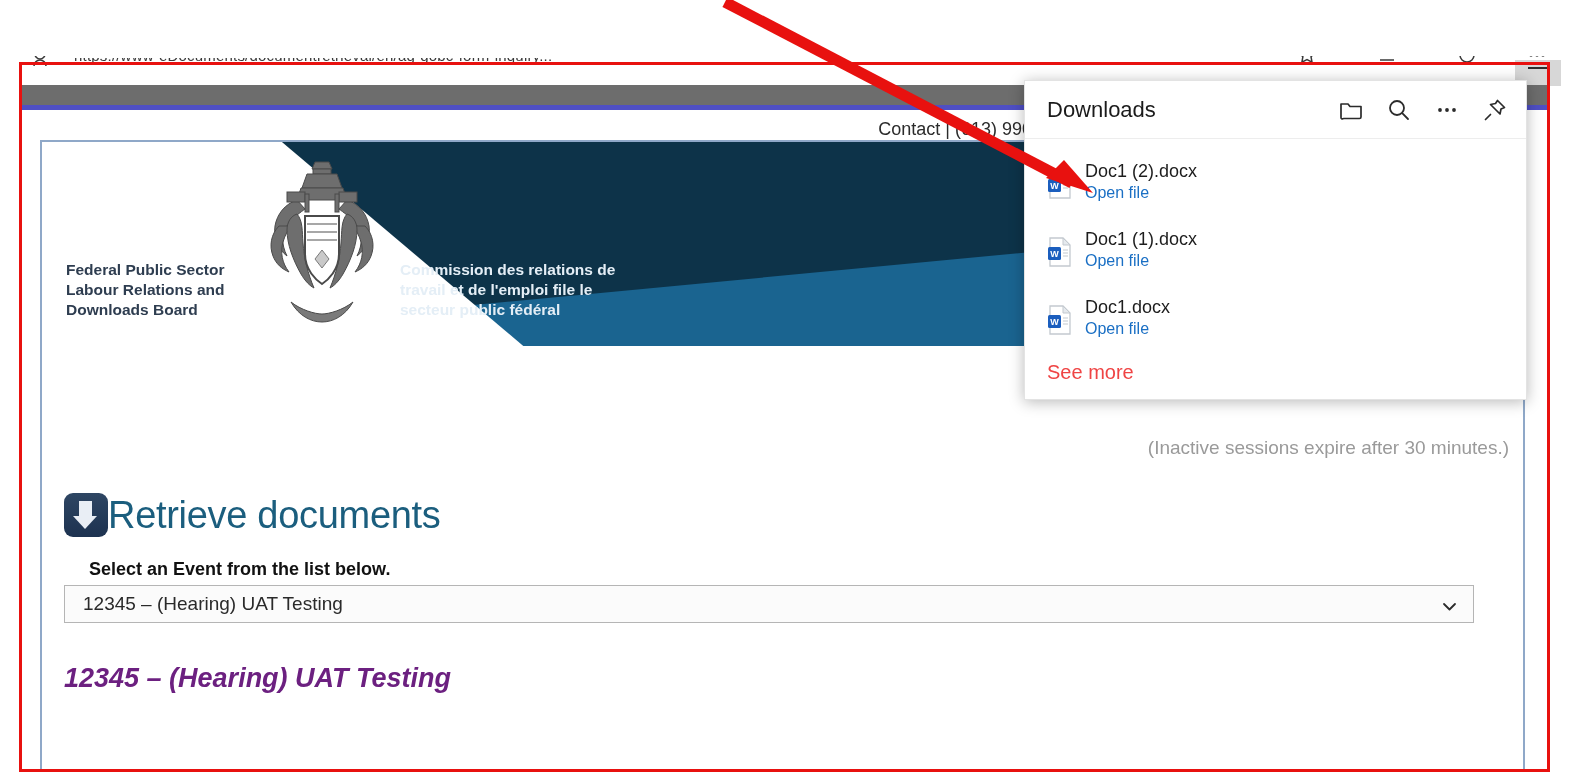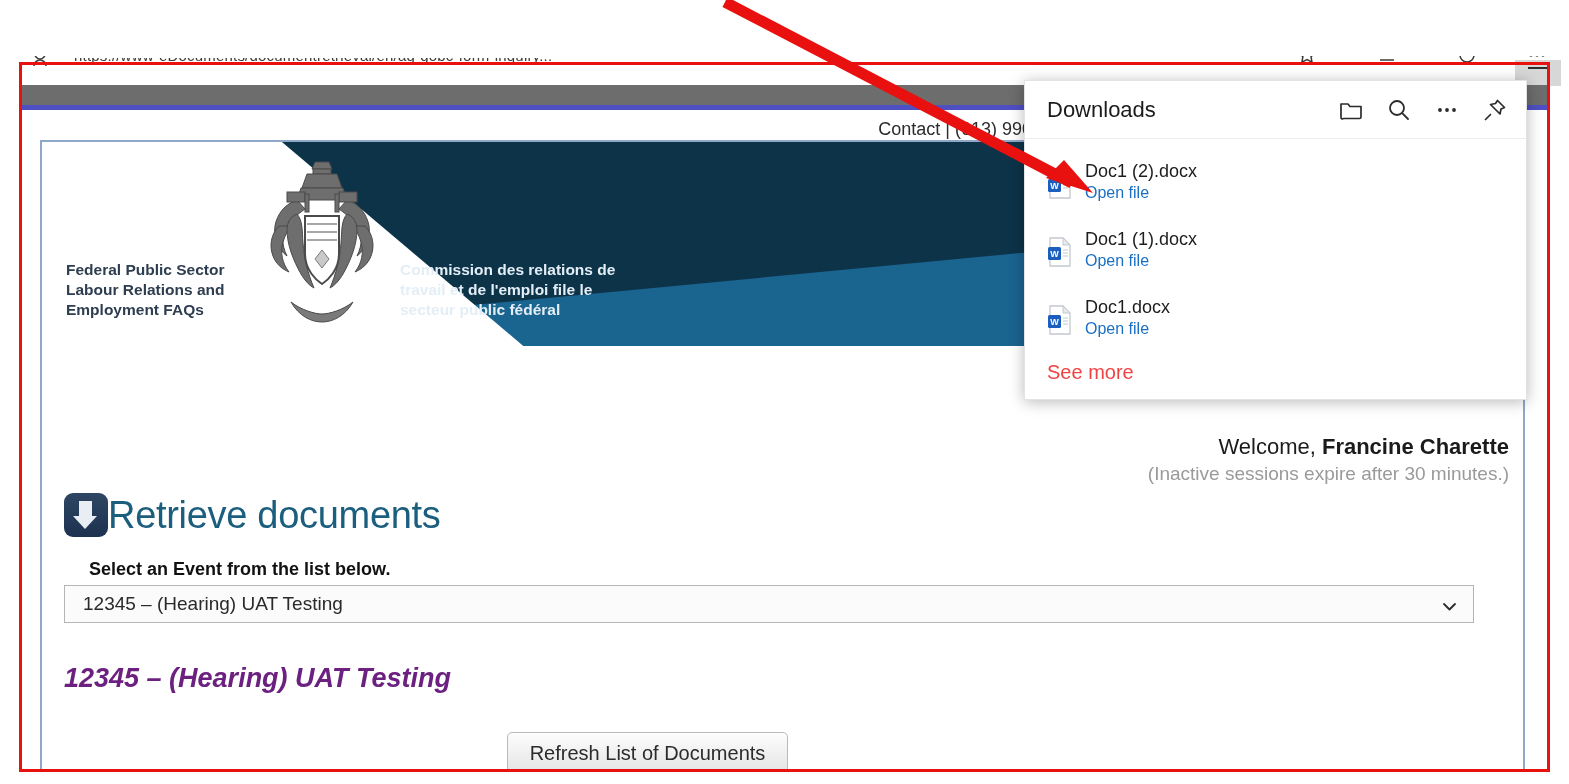--- a/index.html
+++ b/index.html
@@ -423,28 +423,27 @@
             <path d="M48 62h34v38c0 16-11 26-17 30-6-4-17-14-17-30z" fill="#ffffff" stroke="#4a4a4a" stroke-width="2"></path>
             <g stroke="#8a8a8a" stroke-width="1.4" fill="none">
               <path d="M50 70h30M50 78h30M50 86h30"></path>
             </g>
             <path d="M65 96l7 9-7 9-7-9z" fill="#c9c9c9" stroke="#7a7a7a" stroke-width="1"></path>
 
             <path d="M34 148c10 8 24 12 31 12s21-4 31-12c-8 14-20 20-31 20s-23-6-31-20z" fill="#7a7a7a" stroke="#4a4a4a" stroke-width="1"></path>
           </svg>
         </div>
 
-        <div id="banner-en">Federal Public Sector Labour Relations and Employment FAQs</div>
+        <div id="banner-en">Federal Public Sector Labour Relations and Downloads Board</div>
         <div id="banner-fr">Commission des relations de travail et de l'emploi file le secteur public fédéral</div>
         <div id="banner-title">eDocu</div>
       </div>
 
 
       <div id="welcome-wrap">
-        <div id="welcome-line"><span>Welcome, </span><b>Francine Charette</b></div>
         <div id="session-note">(Inactive sessions expire after 30 minutes.)</div>
       </div>
 
       <div id="main">
 
         <div id="page-heading">
           <div id="dl-badge">
             <div class="arr"></div>
               <div class="arrhead"></div>
           </div>
@@ -457,23 +456,20 @@
           <span>12345 – (Hearing) UAT Testing</span>
           <span class="chev">
             <svg width="15" height="15" viewBox="0 0 15 15">
                 <path d="M2 5l5.5 5.5L13 5" fill="none" stroke="#2b2b2b" stroke-width="1.8" stroke-linecap="round" stroke-linejoin="round"></path>
               </svg>
           </span>
         </div>
 
         <div id="event-title">12345 – (Hearing) UAT Testing</div>
 
-        <div id="refresh-wrap">
-          <button id="refresh-btn">Refresh List of Documents</button>
-        </div>
 
       </div>
 
     </div>
   </div>
 
   <div id="downloads">
     <div id="dl-header">
       <div id="dl-title">Downloads</div>
       <div class="dl-hicon">

